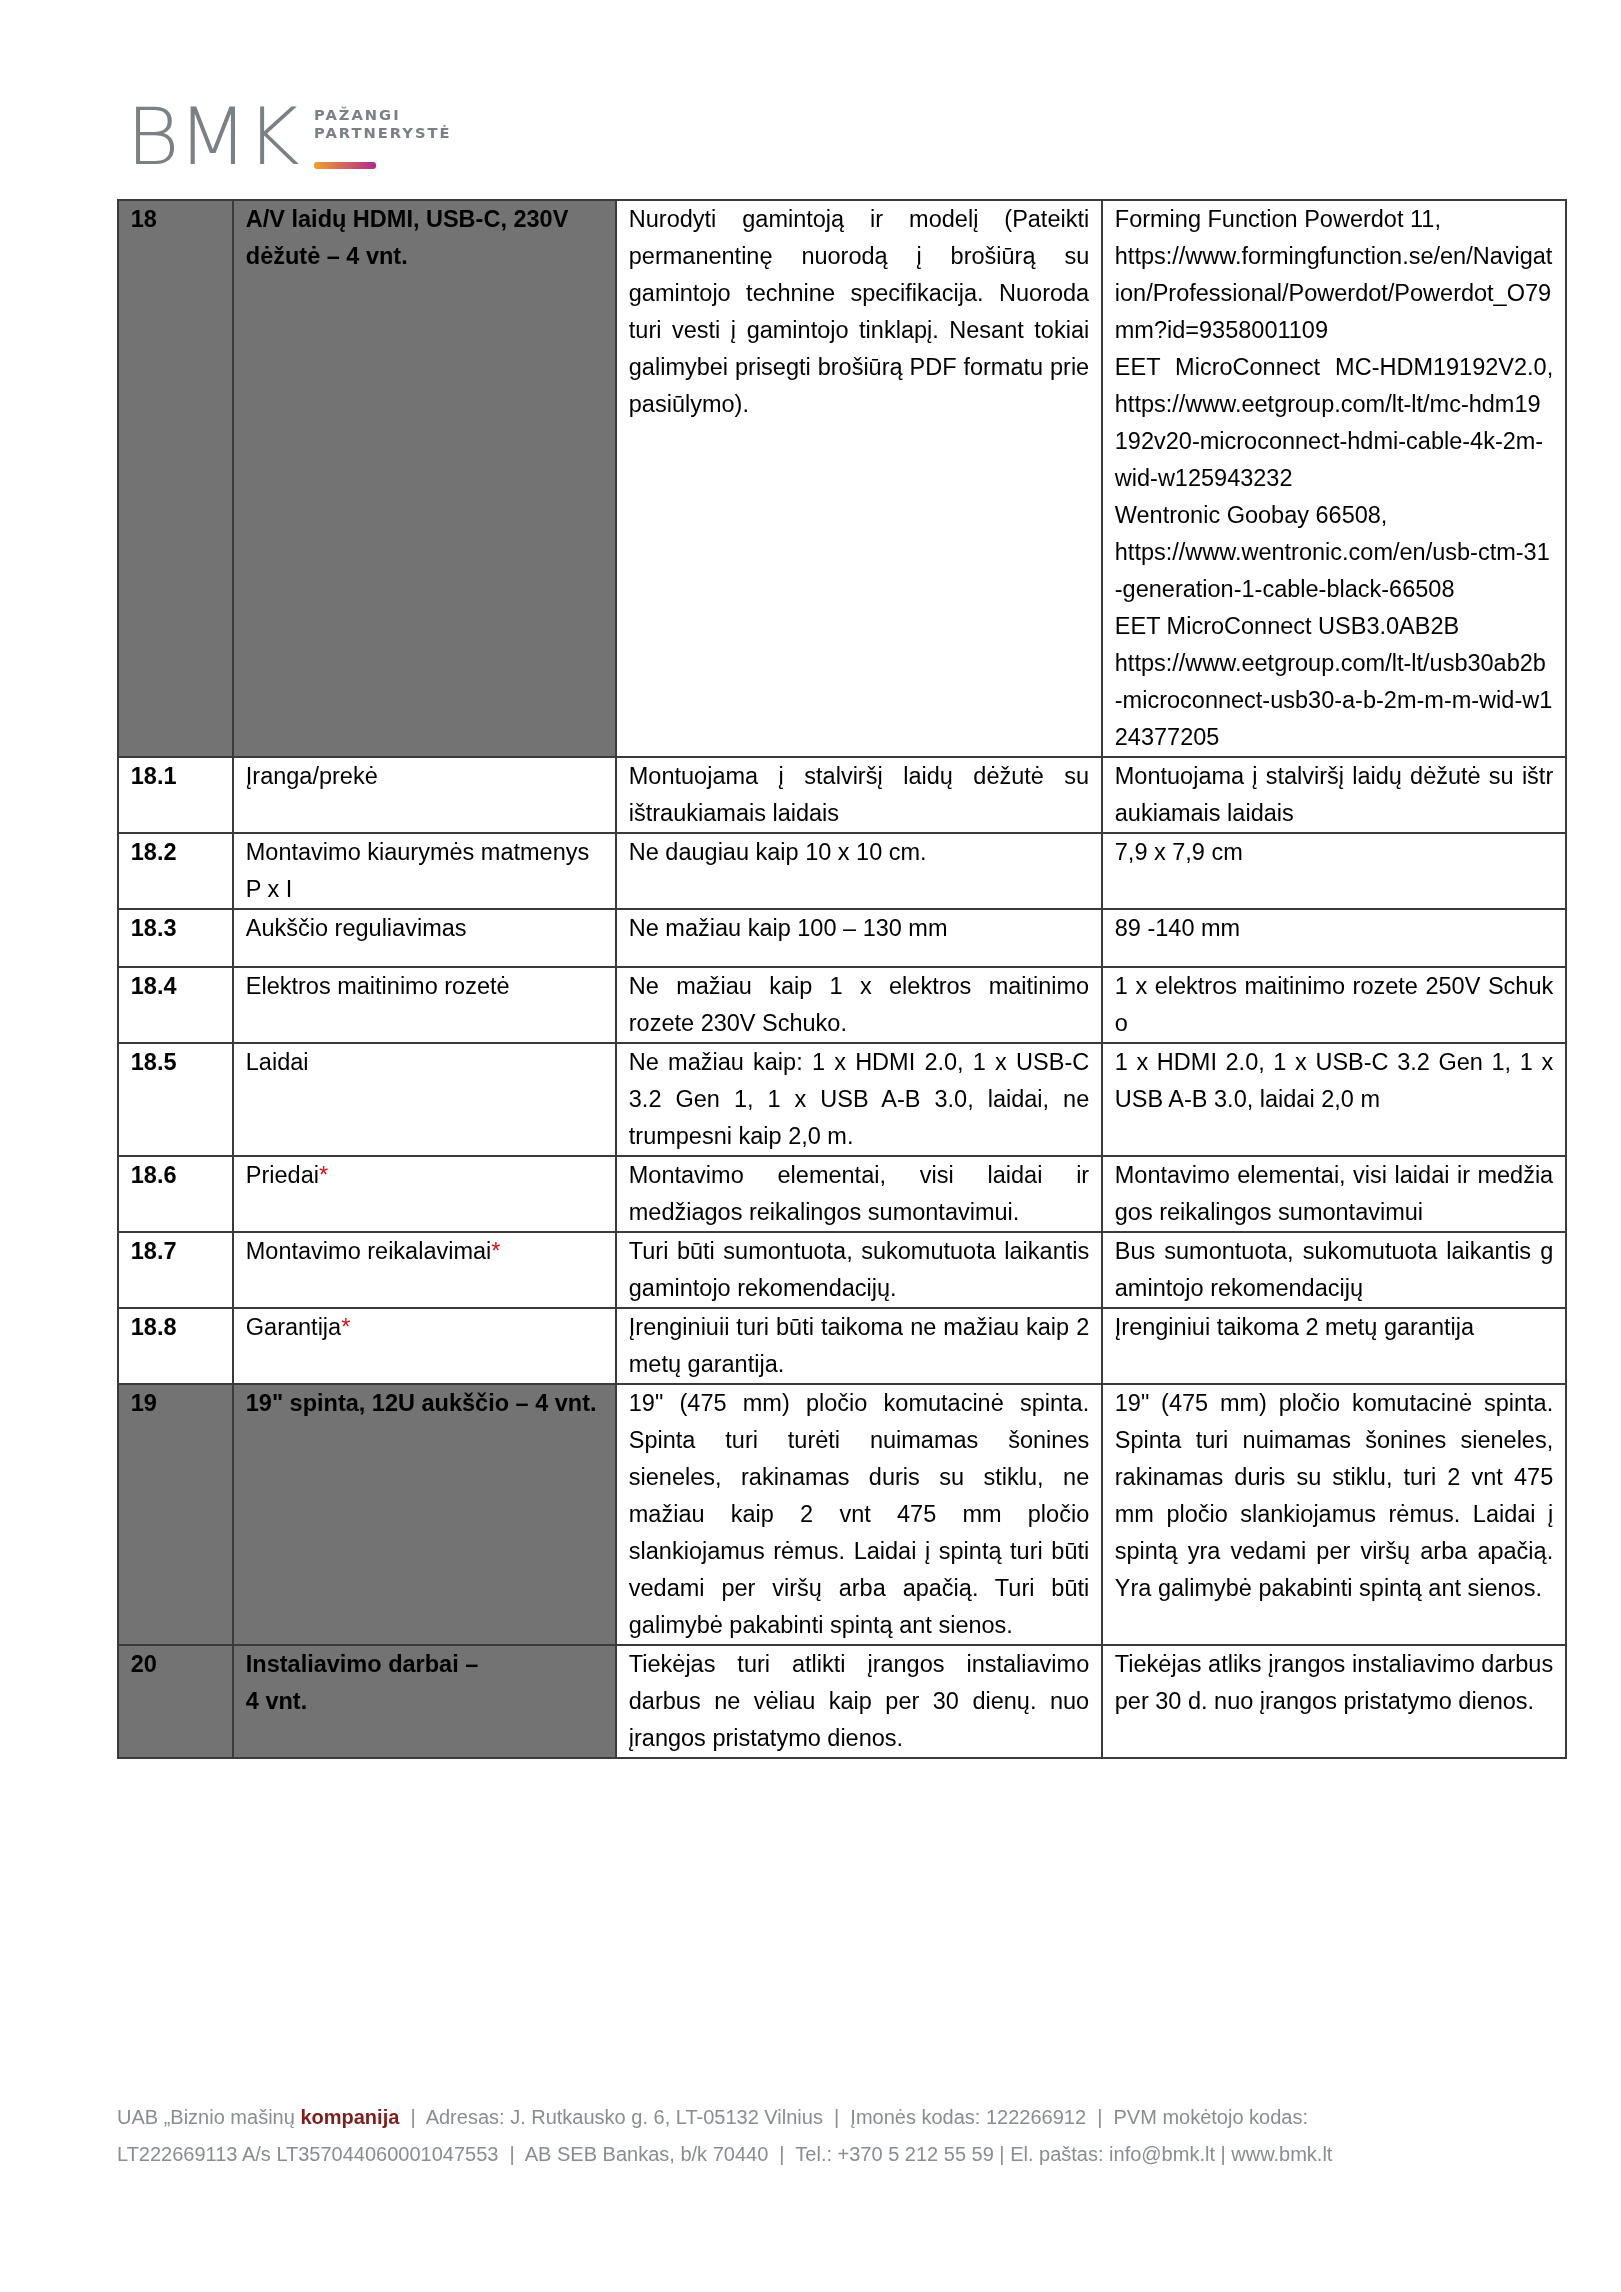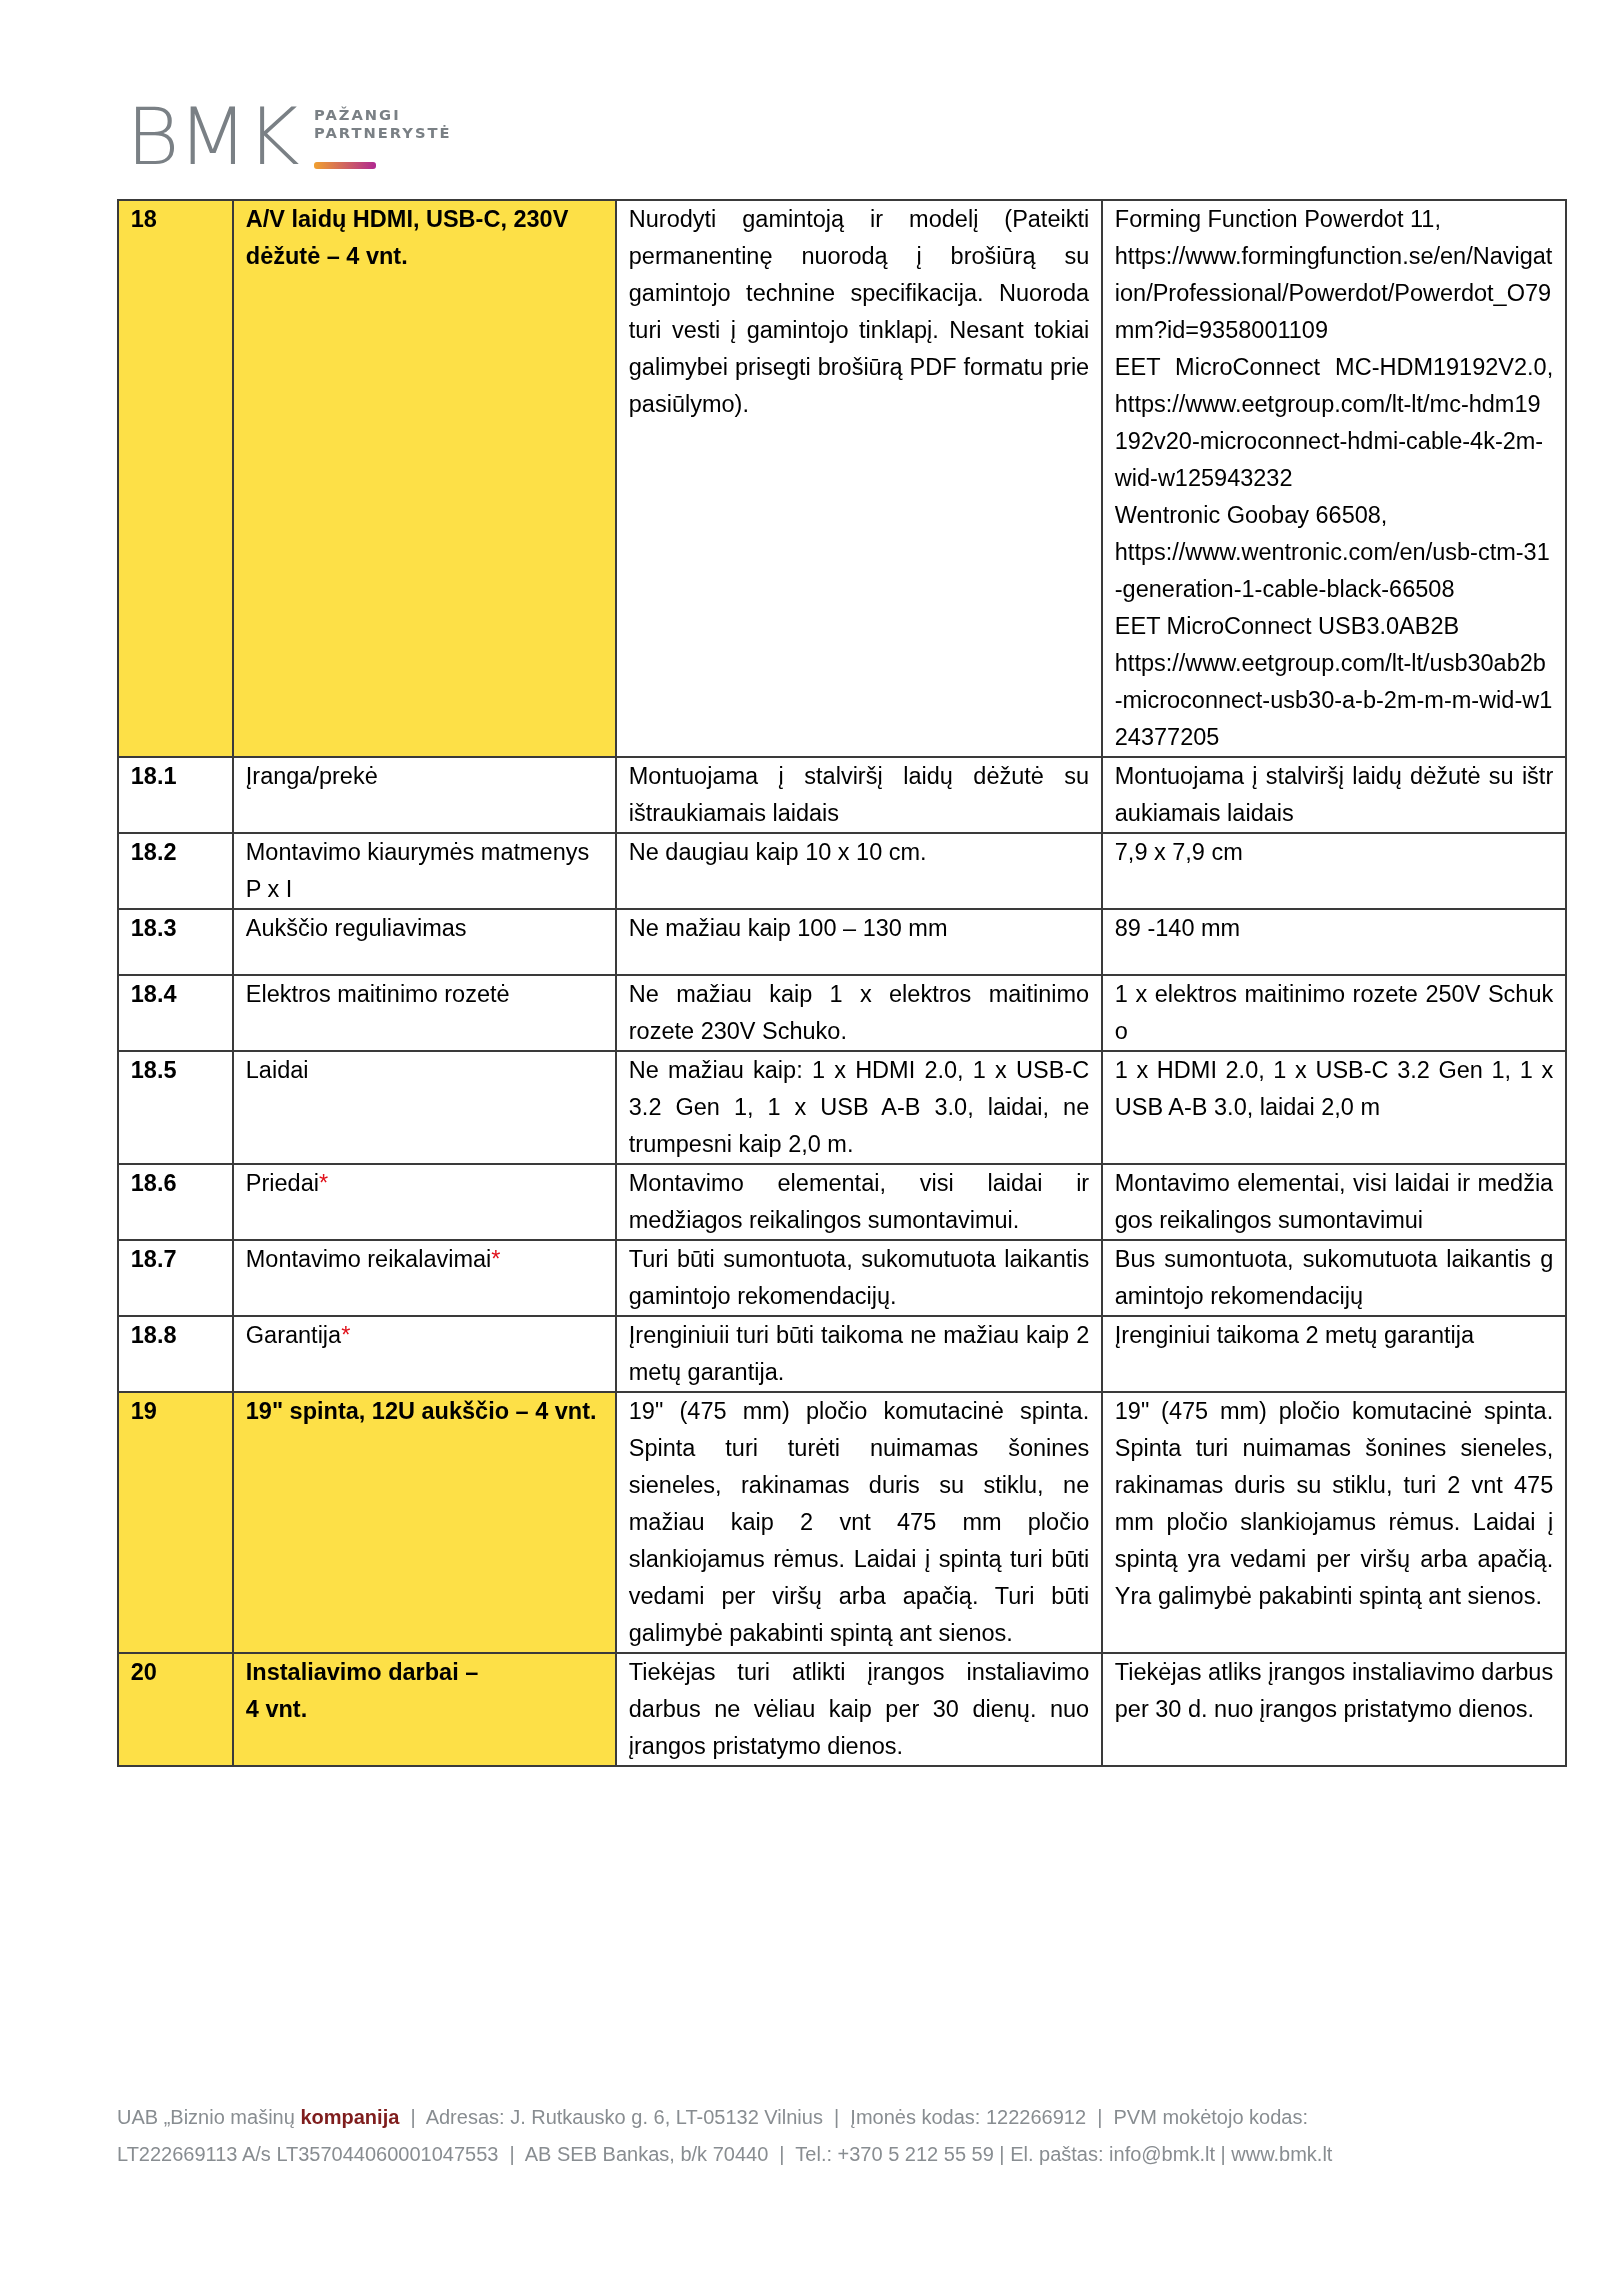--- a/index.html
+++ b/index.html
@@ -7,21 +7,21 @@
   .logo { position:absolute; left:126px; top:102px; width:333px; height:71px; }
   .logo-letters { position:absolute; left:0; top:0; font-family:"DejaVu Sans", sans-serif; font-weight:300; font-size:78px; line-height:71px; color:#7a8085; letter-spacing:-2px; transform:scaleX(1.05); transform-origin:left; }
   .logo-tag { position:absolute; left:188px; top:3.9px; font-family:"DejaVu Sans", sans-serif; font-size:14.7px; line-height:18.6px; color:#7a8085; letter-spacing:2px; font-weight:bold; }
   .logo-bar { position:absolute; left:188px; top:60px; width:62px; height:6.9px; border-radius:2.9px; background:linear-gradient(90deg,#f0a030,#b02890); }
   table.spec { position:absolute; left:117px; top:199px; border-collapse:collapse; table-layout:fixed; width:1448px; font-size:23.5px; line-height:37px; }
   table.spec td { border:2px solid #3a3a3a; vertical-align:top; padding:0 11.8px 0 11.8px; }
   td.num { font-weight:bold; width:90px; }
   td.name { width:359px; }
   td.req { width:462px; text-align:justify; }
   td.offer { width:438px; text-align:justify; word-break:break-all; }
-  tr.grey td.num, tr.grey td.name, tr.grey td.req.gr { background:#fde047; }
+  tr.grey td.num, tr.grey td.name, tr.grey td.req.gr { background:#737373; }
   tr.grey td.name { font-weight:bold; }
   td.req.ital { background:#ffffff; }
   .star { color:#e0101a; }
   .footer { position:absolute; left:117px; top:2099px; font-size:20px; line-height:37px; color:#888d91; white-space:nowrap; }
   .footer b { font-weight:bold; color:#7f1d1d; }
 </style>
 </head>
 <body>
 
 <div class="logo">
@@ -61,21 +61,21 @@
       <td class="name">Įranga/prekė</td>
       <td class="req">Montuojama į stalviršį laidų dėžutė su ištraukiamais laidais</td>
       <td class="offer">Montuojama į stalviršį laidų dėžutė su ištraukiamais laidais</td>
     </tr>
     <tr>
       <td class="num">18.2</td>
       <td class="name">Montavimo kiaurymės matmenys P x I</td>
       <td class="req">Ne daugiau kaip 10 x 10 cm.</td>
       <td class="offer">7,9 x 7,9 cm</td>
     </tr>
-    <tr style="height:66px">
+    <tr style="height:58px">
       <td class="num">18.3</td>
       <td class="name">Aukščio reguliavimas</td>
       <td class="req">Ne mažiau kaip 100 – 130 mm</td>
       <td class="offer">89 -140 mm</td>
     </tr>
     <tr>
       <td class="num">18.4</td>
       <td class="name">Elektros maitinimo rozetė</td>
       <td class="req">Ne mažiau kaip 1 x elektros maitinimo rozete 230V Schuko.</td>
       <td class="offer">1 x elektros maitinimo rozete 250V Schuko</td>

